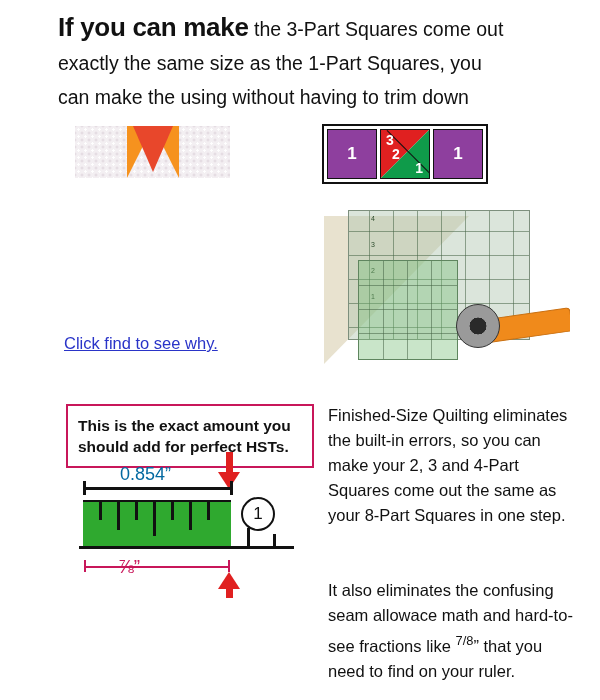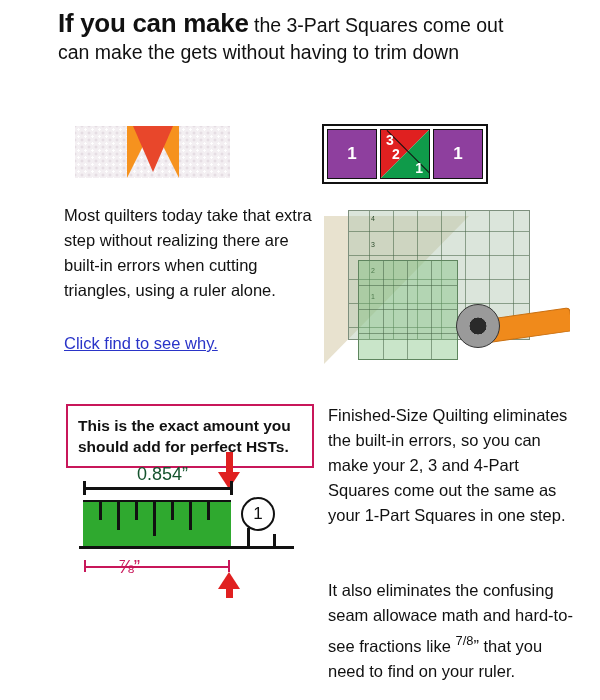--- a/index.html
+++ b/index.html
@@ -23,21 +23,21 @@
 
   
   .headline {
     position: absolute;
     left: 58px;
     top: 10px;
     width: 500px;
   }
   .headline .line {
     font-size: 19.5px;
-    line-height: 27px;
+    line-height: 34px;
     color: #111111;
     white-space: nowrap;
   }
   .headline .big {
     font-size: 26px;
     font-weight: bold;
     letter-spacing: -0.3px;
     color: #111111;
   }
 
@@ -268,22 +268,21 @@
   }
   .arrow-stem {
     position: absolute;
     width: 7px;
     background: #e02020;
   }
 
   .measure-label {
     position: absolute;
     font-size: 18px;
-    color: #14532d;
-    margin-left: 17px;
+    color: #0369a1;
   }
   .dim-line {
     position: absolute;
     height: 0;
     border-top: 3px solid #111;
   }
   .dim-tick {
     position: absolute;
     width: 3px;
     background: #111;
@@ -381,21 +380,22 @@
 </style>
 </head>
 <body>
 
 <div class="page">
 
   <div class="headline">
     <div class="line">
       <span class="big">If you can make</span><span> the 3-Part Squares come out</span>
     </div>
-    <div class="line">can make the gets without having to trim down</div>
+    <div class="line">exactly the same size as the 1-Part Squares, you</div>
+    <div class="line">can make the using without having to trim down</div>
   </div>
 
   <div class="hst-strip">
     <div class="hst-dots"></div>
     <div class="hst-tri-wrap">
       <div class="tri" style="left:0;top:0;border-left:26px solid #f6921e;border-bottom:52px solid transparent;"></div>
       <div class="tri" style="right:0;top:0;border-right:26px solid #f6921e;border-bottom:52px solid transparent;"></div>
       <div class="tri" style="left:6px;top:0;border-left:20px solid transparent;border-right:20px solid transparent;border-top:46px solid #e8472b;"></div>
     </div>
   </div>
@@ -410,21 +410,20 @@
       <div class="diag"></div>
       <span class="num n-top">3</span>
       <span class="num n-mid">2</span>
       <span class="num n-bot">1</span>
     </div>
     <div class="sq purple">
       <span class="num">1</span>
     </div>
   </div>
 
-  <div class="para-left">Most quilters today take that extra step without realizing there are built-in errors when cutting triangles, using a ruler alone.</div>
   <a class="link">Click find to see why.</a>
 
   <div class="ruler-photo">
     <div class="ruler-bg"></div>
     <div class="fabric-tri"></div>
 
     <div class="ruler-big">
       <div class="grid-v" style="left:20px;top:0;width:1px;height:128px;"></div>
       <div class="grid-v" style="left:44px;top:0;width:1px;height:128px;"></div>
       <div class="grid-v" style="left:68px;top:0;width:1px;height:128px;"></div>
@@ -483,18 +482,18 @@
 
   <div class="red-dim-line"></div>
   <div class="red-tick" style="left:84px;top:560px;height:12px;"></div>
   <div class="red-tick" style="left:228px;top:560px;height:12px;"></div>
   <div class="frac-label">⅞”</div>
 
   <div class="arrow-up" style="left:218px;top:572px;"></div>
   <div class="arrow-stem" style="left:226px;top:588px;height:10px;"></div>
 
 
-  <div class="para-right-1">Finished-Size Quilting eliminates the built-in errors, so you can make your 2, 3 and 4-Part Squares come out the same as your 1-Part Squares in one step.</div>
+  <div class="para-right-1">Finished-Size Quilting eliminates the built-in errors, so you can make your 2, 3 and 4-Part Squares come out the same as your 8-Part Squares in one step.</div>
   <div class="para-right-2">
     <span>It also eliminates the confusing seam allowace math and hard-to-see fractions like </span><sup class="frac">7/8</sup><span>” that you need to find on your ruler.</span>
   </div>
 
 </div>
 
 </body></html>

